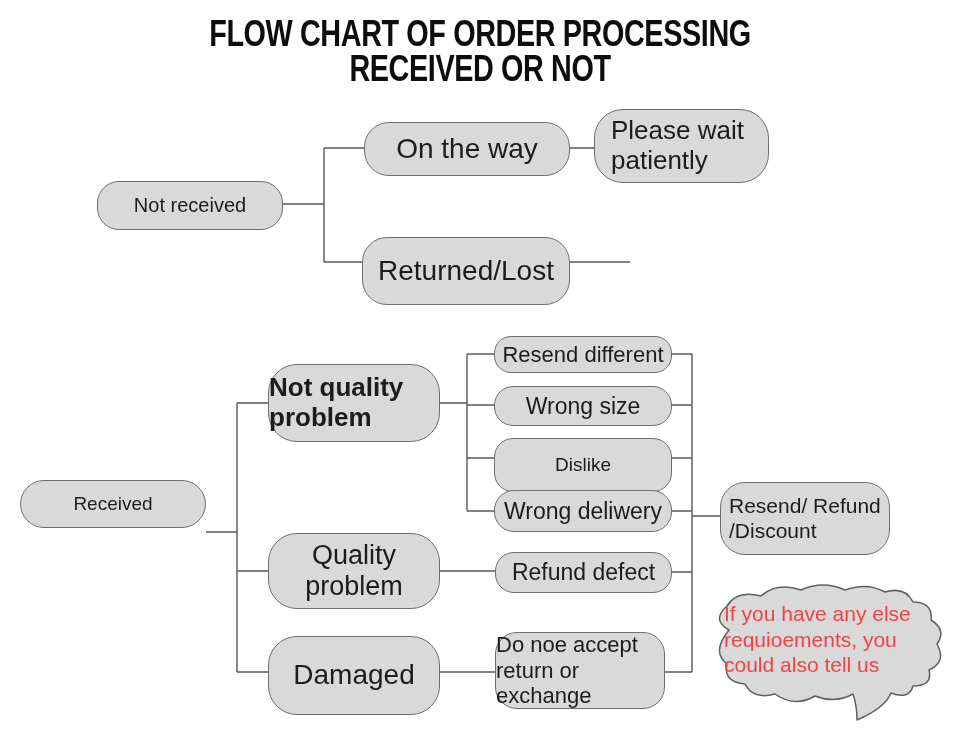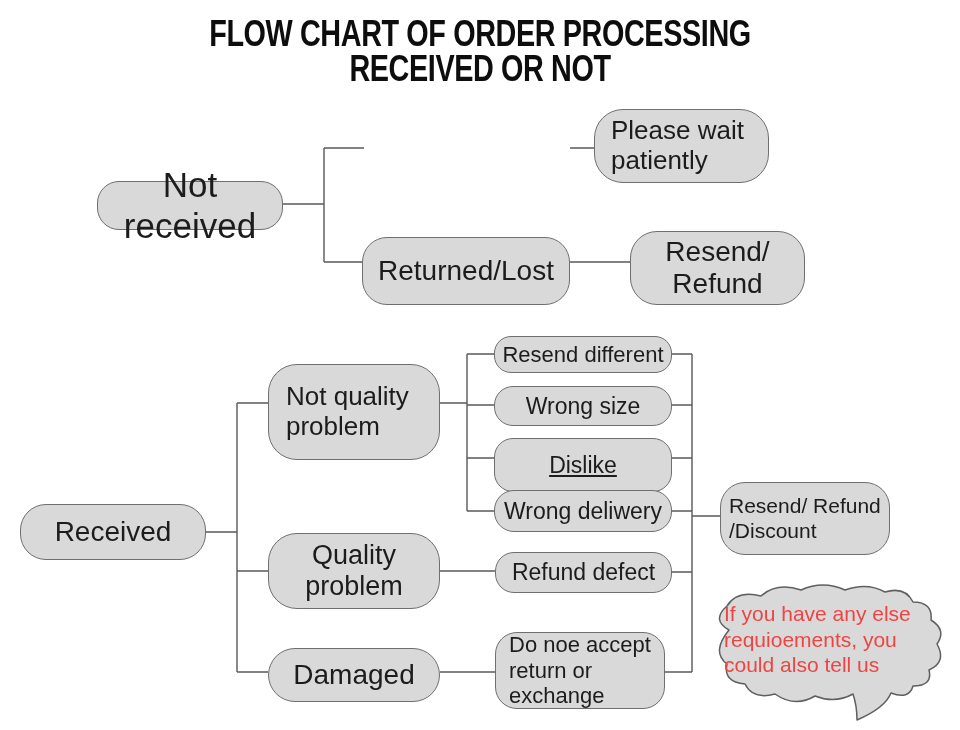--- a/index.html
+++ b/index.html
@@ -15,35 +15,35 @@
     white-space:pre-line;
   }
   #connectors{position:absolute;left:0;top:0;width:960px;height:730px;}
   .node{
     position:absolute;box-sizing:border-box;
     background:#d9d9d9;border:1.6px solid #6f6f6f;
     display:flex;align-items:center;justify-content:center;
     text-align:center;color:#1c1c1c;white-space:pre-line;line-height:1.15;
   }
   .node.al{justify-content:flex-start;text-align:left;}
-  #n-not-received   {left:97px;  top:181px; width:186px; height:49px; border-radius:22px; font-size:35px;}
+  #n-not-received   {left:97px;  top:181px; width:186px; height:49px; border-radius:22px; font-size:20px;}
   #n-on-the-way     {left:364px; top:122px; width:206px; height:54px; border-radius:25px; font-size:28px;}
   #n-returned-lost  {left:362px; top:237px; width:208px; height:68px; border-radius:25px; font-size:28px;}
   #n-please-wait    {left:594px; top:109px; width:175px; height:74px; border-radius:29px; font-size:26px; padding-left:16px;}
   #n-resend-refund  {left:630px; top:231px; width:175px; height:74px; border-radius:27px; font-size:28px;}
-  #n-received       {left:20px;  top:504px; width:186px; height:56px; border-radius:26px; font-size:28px;}
-  #n-not-quality    {left:268px; top:364px; width:172px; height:96px; border-radius:29px; font-size:26px; padding-left:17px;}
+  #n-received       {left:20px;  top:480px; width:186px; height:48px; border-radius:26px; font-size:19px;}
+  #n-not-quality    {left:268px; top:364px; width:172px; height:78px; border-radius:29px; font-size:26px; font-weight:bold;}
   #n-quality-problem{left:268px; top:533px; width:172px; height:76px; border-radius:29px; font-size:27px;}
-  #n-damaged        {left:268px; top:636px; width:172px; height:54px; border-radius:29px; font-size:28px;margin-top:12px;}
+  #n-damaged        {left:268px; top:636px; width:172px; height:79px; border-radius:29px; font-size:28px;}
   #n-color-different{left:494px; top:336px; width:178px; height:37px; border-radius:17px; font-size:22px;}
   #n-wrong-size     {left:494px; top:386px; width:178px; height:40px; border-radius:19px; font-size:23px;}
-  #n-dislike        {left:494px; top:438px; width:178px; height:54px; border-radius:19px; font-size:23px;text-decoration:underline;}
+  #n-dislike        {left:494px; top:438px; width:178px; height:54px; border-radius:19px; font-size:19px;}
   #n-wrong-deliwery {left:494px; top:490px; width:178px; height:42px; border-radius:20px; font-size:23px;}
   #n-quality-defect {left:495px; top:552px; width:177px; height:41px; border-radius:19px; font-size:23px;}
-  #n-do-noe-accept  {left:495px; top:632px; width:170px; height:77px; border-radius:22px; font-size:22px; padding-left:13px; line-height:1.18;}
+  #n-do-noe-accept  {left:495px; top:632px; width:170px; height:77px; border-radius:22px; font-size:22px; line-height:1.18;}
   #n-resend-discount{left:720px; top:482px; width:170px; height:73px; border-radius:25px; font-size:21px; padding-left:8px;}
   #bubble-svg{position:absolute;left:703px;top:582px;width:244px;height:146px;}
   #bubble-text{
     position:absolute;left:724px;top:601px;width:208px;
     font-size:21px;line-height:1.22;color:#ef4444;text-align:left;white-space:pre-line;
   }
 </style>
 </head>
 <body>
 
@@ -57,25 +57,24 @@
          M570 148H630 M570 262H630
          M206 532H237 M237 403V672 M237 403H268 M237 571H268 M237 672H268
          M440 403H467 M467 354V511 M467 354H494 M467 405H494 M467 458H494 M467 511H494
          M672 354H692 M672 405H692 M672 458H692 M672 511H692
          M692 354V672 M692 516H720
          M440 571H495 M672 572H692
          M440 672H495 M665 672H692" fill="none" stroke="#595959" stroke-width="1.4"></path>
   </svg>
 
   <div class="node" id="n-not-received">Not received</div>
+  <div class="node" id="n-on-the-way">On the way</div>
   <div class="node" id="n-returned-lost">Returned/Lost</div>
   <div class="node al" id="n-please-wait">Please wait
 patiently</div>
-  <div class="node" id="n-resend-refund">Resend/
-Refund</div>
 
   <div class="node" id="n-received">Received</div>
   <div class="node al" id="n-not-quality">Not quality
 problem</div>
   <div class="node" id="n-quality-problem">Quality
 problem</div>
   <div class="node" id="n-damaged">Damaged</div>
 
   <div class="node" id="n-color-different">Resend different</div>
   <div class="node" id="n-wrong-size">Wrong size</div>

